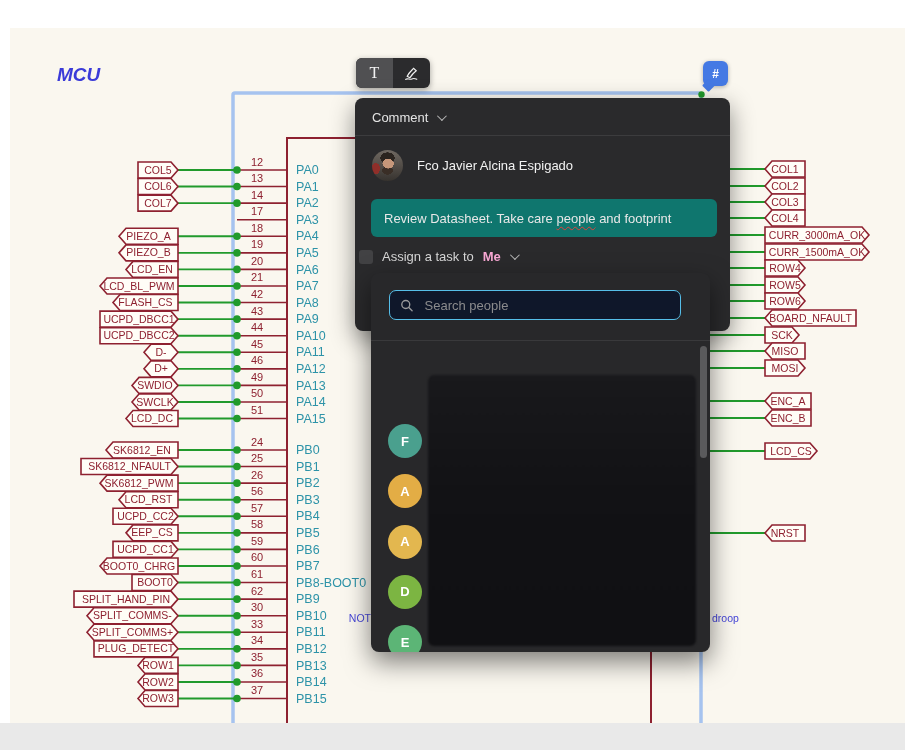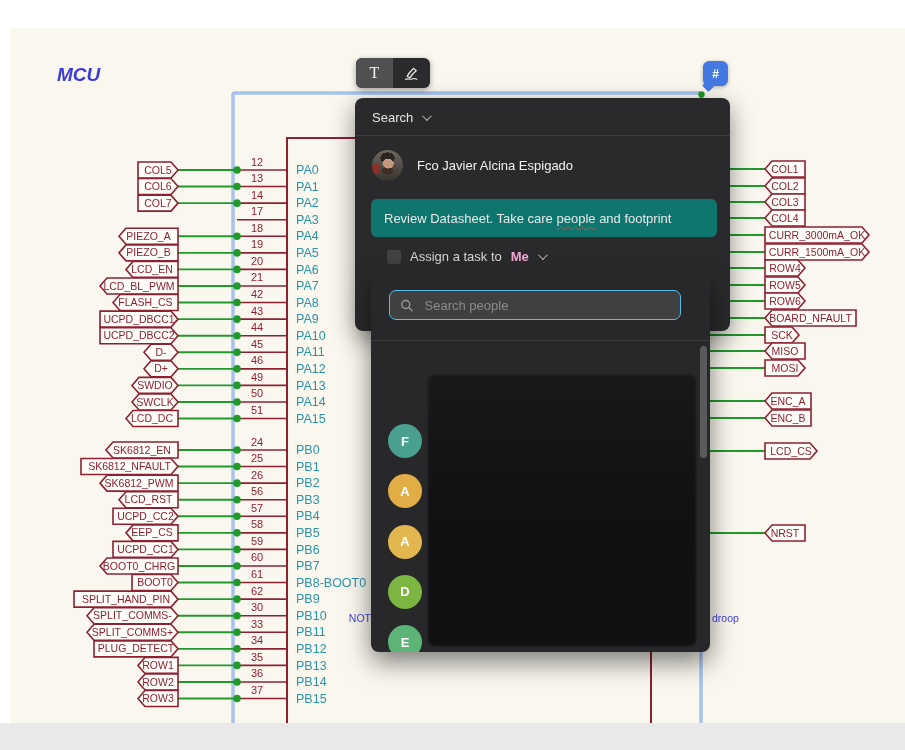--- a/index.html
+++ b/index.html
@@ -37,29 +37,29 @@
        radial-gradient(ellipse 38% 30% at 50% 26%, #2b241f 0 60%, rgba(0,0,0,0) 61%),
        radial-gradient(ellipse 30% 22% at 50% 66%, #3a2e26 0 60%, rgba(0,0,0,0) 61%),
        radial-gradient(ellipse 22% 30% at 12% 60%, #8f2f2a 0 60%, rgba(0,0,0,0) 61%),
        linear-gradient(180deg,#6f6861 0%,#37332f 100%);}
   .author-name{font-size:13px;color:#f2f2f2;}
   .comment-input{position:absolute;left:16px;top:101px;width:346px;height:38px;background:#0f766e;
                  border-radius:6px;display:flex;align-items:center;padding:0 13px;box-sizing:border-box;
                  font-size:13px;color:#e8e8e8;white-space:pre;cursor:text;}
   .misspell{text-decoration:underline;text-decoration-style:wavy;text-decoration-color:#e2403a;
             text-decoration-thickness:1px;text-underline-offset:3px;}
-  .assign-row{position:absolute;left:32px;top:151px;display:flex;align-items:center;gap:9px;
+  .assign-row{position:absolute;left:4px;top:151px;display:flex;align-items:center;gap:9px;
               font-size:13px;color:#d6d6d6;}
   .checkbox{width:14px;height:14px;background:#424244;border-radius:3px;display:inline-block;cursor:pointer;}
   .assign-me{color:#f9a8d4;font-weight:bold;}
 
   
   .people-panel{position:absolute;left:371px;top:273px;width:339px;height:379px;background:#28282a;
                 border-radius:8px;box-shadow:0 10px 26px rgba(0,0,0,.5);z-index:8;overflow:hidden;}
-  .search-box{position:absolute;left:18px;top:17px;width:292px;height:30px;background:#404040;
+  .search-box{position:absolute;left:18px;top:17px;width:292px;height:30px;background:#0f172a;
               border:1.5px solid #56bee8;border-radius:7px;box-sizing:border-box;
               display:flex;align-items:center;padding:0 10px;gap:9px;}
   .search-box input{background:transparent;border:none;outline:none;color:#e8e8e8;font-size:13px;
                     font-family:"Liberation Sans", sans-serif;width:100%;}
   .search-box input::placeholder{color:#8b8b8d;}
   .list-divider{position:absolute;left:0;top:67px;width:100%;height:1px;background:#39393b;}
   .people-list{position:absolute;left:0;top:68px;width:100%;bottom:0;}
   .person-avatar{position:absolute;left:17px;width:34px;height:34px;border-radius:50%;
                  display:flex;align-items:center;justify-content:center;color:#fff;
                  font-size:13px;font-weight:bold;}
@@ -527,21 +527,21 @@
     </button>
   </div>
 
   <div class="hash-marker">
     <div class="tail"></div>
     <span class="tag-text">#</span>
   </div>
 
   <div class="comment-panel">
     <div class="panel-header">
-      <span>Search</span>
+      <span>Comment</span>
       <i class="chev"></i>
     </div>
     <div class="hdr-divider"></div>
     <div class="author-row">
       <div class="avatar-photo"></div>
       <span class="author-name">Fco Javier Alcina Espigado</span>
     </div>
     <div class="comment-input"><span>Review Datasheet. Take care </span><span class="misspell">people</span><span> and footprint</span></div>
     <div class="assign-row">
       <span class="checkbox"></span>

